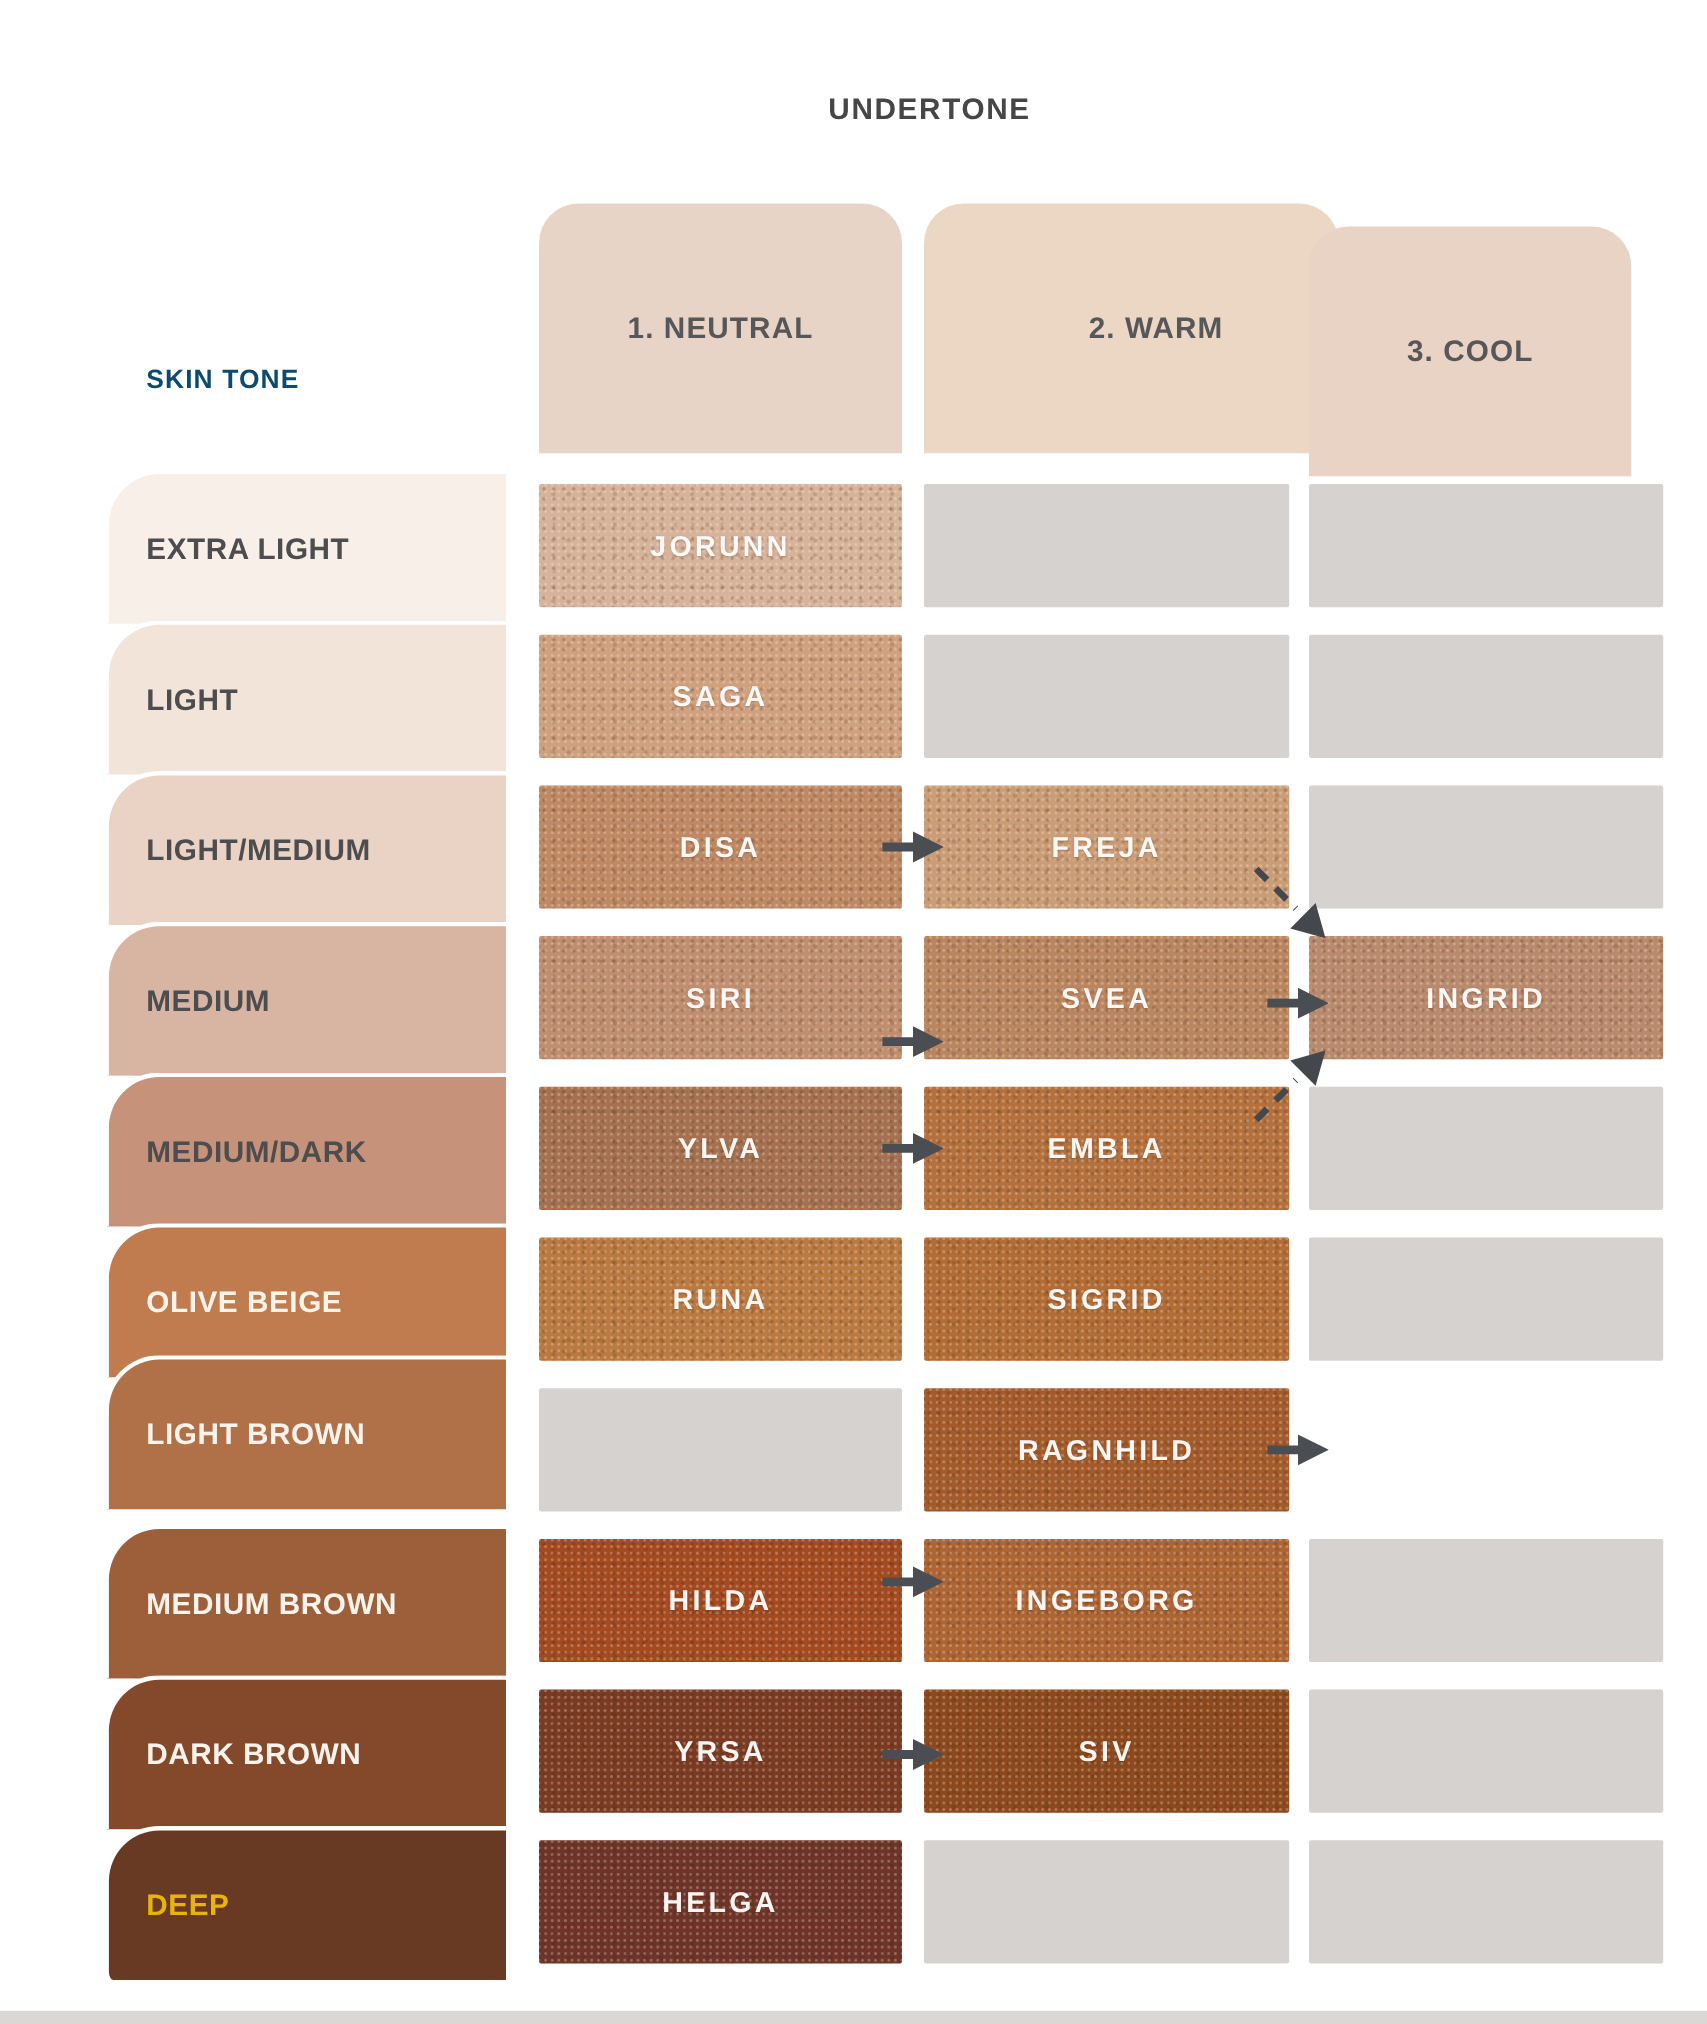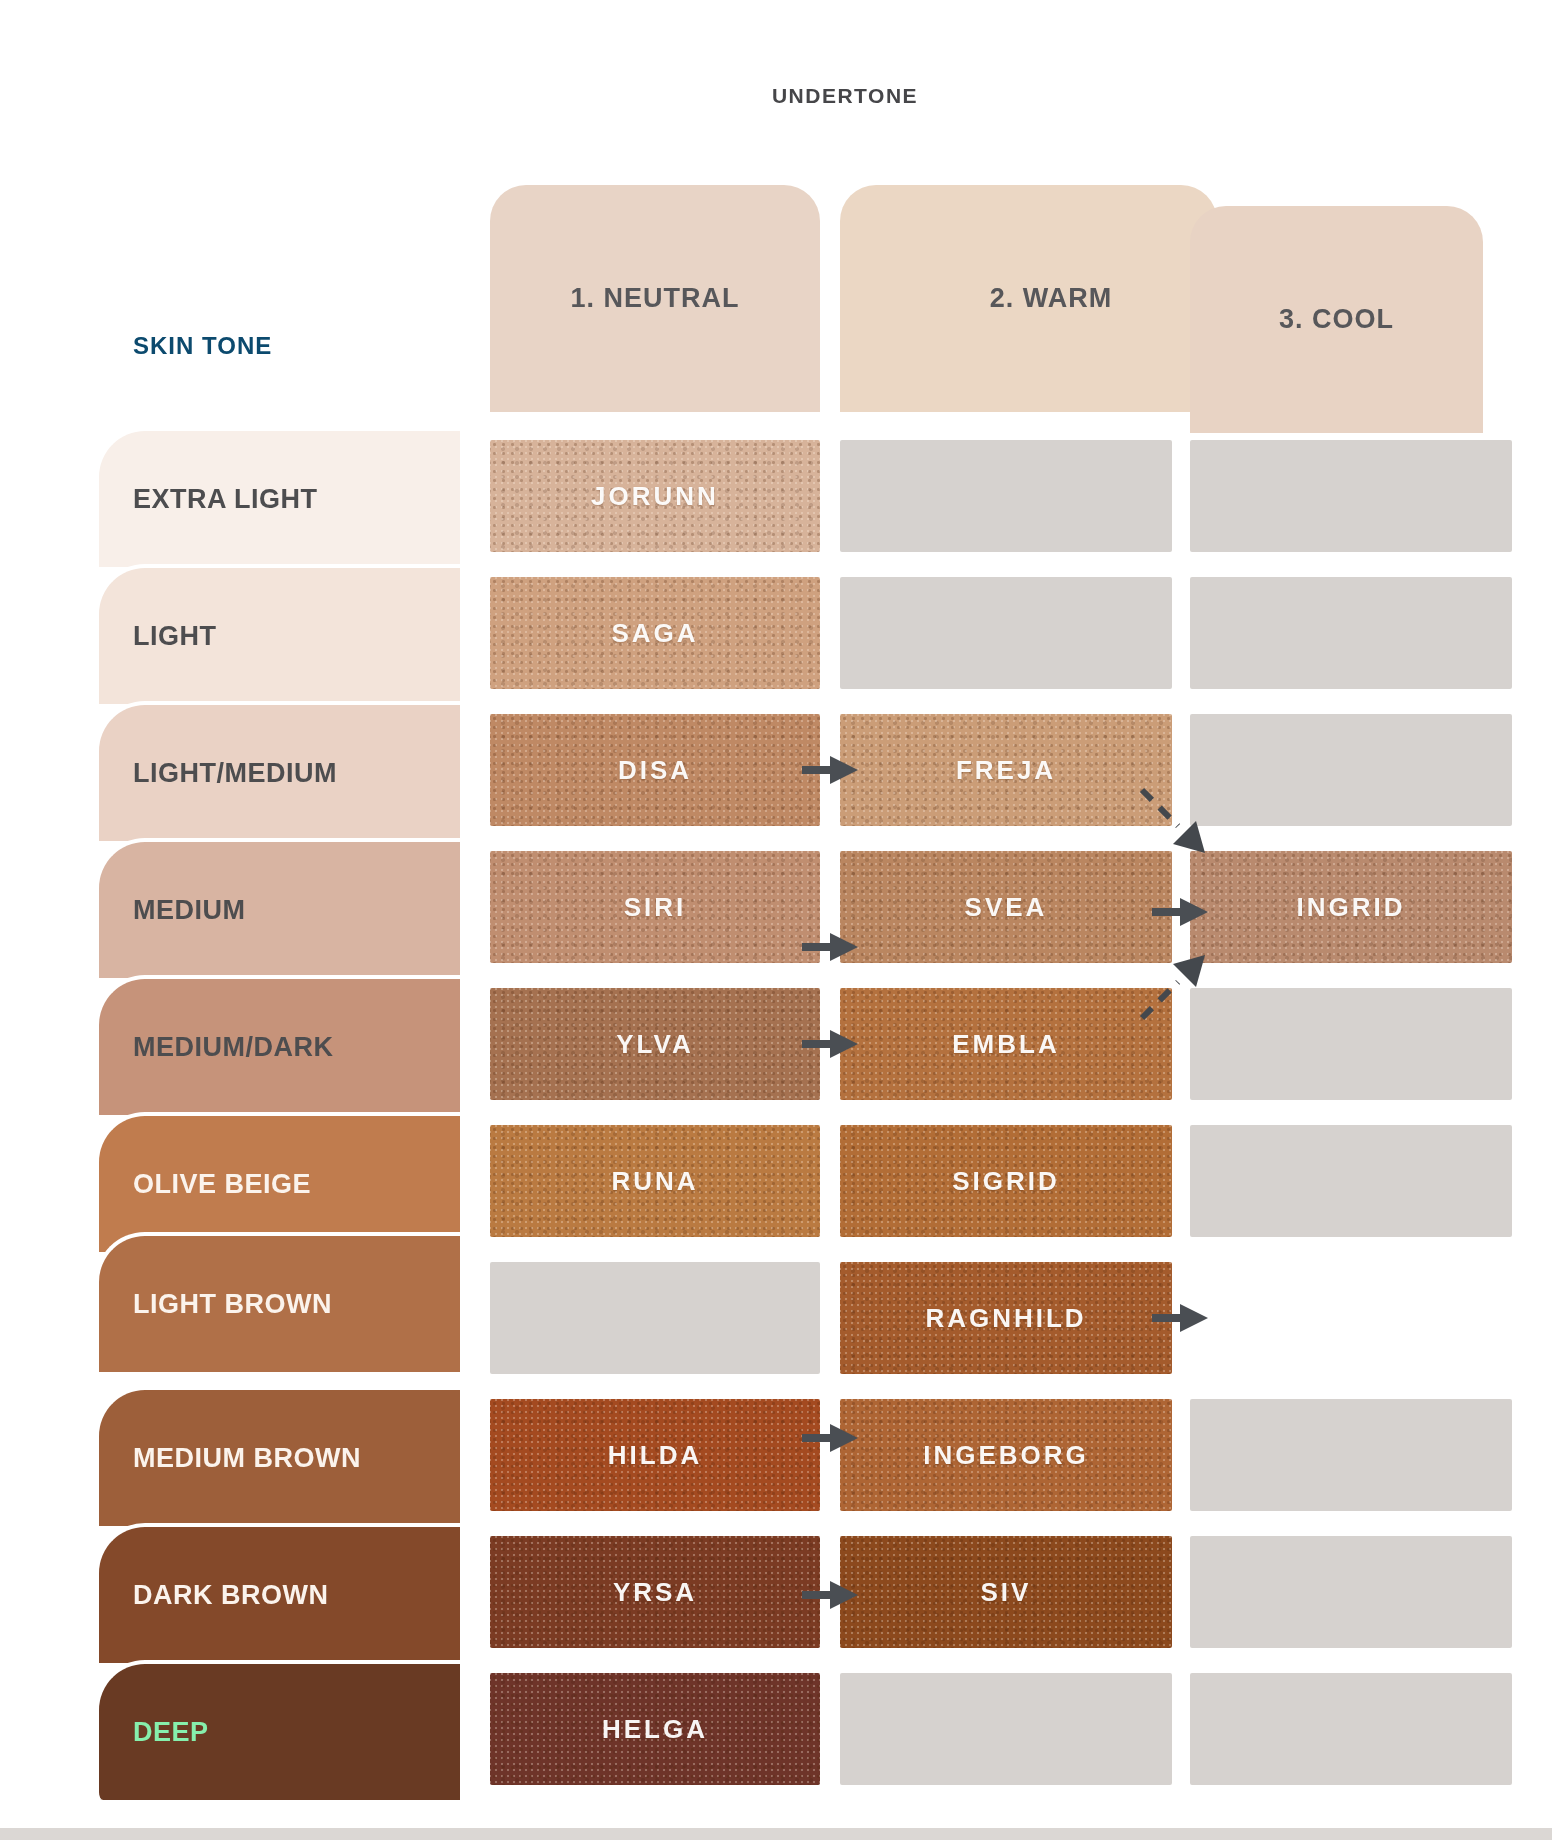--- a/index.html
+++ b/index.html
@@ -1,20 +1,20 @@
 <!DOCTYPE html>
 <html><head>
 <meta charset="utf-8">
 <style>
   html,body{margin:0;padding:0;background:#ffffff;}
   body{font-family:"Liberation Sans", sans-serif;}
   .canvas{position:relative;width:1552px;height:1840px;background:#ffffff;overflow:hidden;}
 
   .title{position:absolute;left:640px;top:84px;width:410px;text-align:center;
-         font-size:21px;font-weight:bold;letter-spacing:1.5px;color:#464649;}
+         font-size:27px;font-weight:bold;letter-spacing:1.5px;color:#464649;}
 
   .skin-tone{position:absolute;left:133px;top:332px;font-size:24px;font-weight:bold;
              letter-spacing:1px;color:#0c4a6e;}
 
   .colhead{position:absolute;top:185px;height:227px;border-radius:36px 36px 0 0;
            display:flex;align-items:center;justify-content:center;
            font-size:27px;font-weight:bold;letter-spacing:1px;color:#57575a;}
   .colhead.n{left:490px;width:330px;}
   .colhead.w{left:840px;width:332px;}
   .colhead.c{left:1190px;width:293px;margin-top:21px;}
@@ -146,21 +146,21 @@
     <span>DARK BROWN</span>
     </div>
   <div class="swatch c-n" style="top: 1536px; background-color: rgb(123, 59, 35);">
     <span>YRSA</span>
     </div>
   <div class="swatch c-w" style="top: 1536px; background-color: rgb(140, 73, 29);">
     <span>SIV</span>
     </div>
   <div class="empty c-c" style="top: 1536px; background-color: rgb(214, 210, 207);"></div>
 
-  <div class="labelbox last" style="top: 1660px; z-index: 10; background-color: rgb(105, 58, 35); color: #86efac;">
+  <div class="labelbox last" style="top: 1660px; z-index: 10; background-color: rgb(105, 58, 35); color: #eab308;">
     <span>DEEP</span>
     </div>
   <div class="swatch c-n" style="top: 1673px; background-color: rgb(110, 52, 41);">
     <span>HELGA</span>
     </div>
   <div class="empty c-w" style="top: 1673px; background-color: rgb(214, 210, 207);"></div>
   <div class="empty c-c" style="top: 1673px; background-color: rgb(214, 210, 207);"></div>
 
   <div class="arrow" style="left:802px;top:752px;">
     <svg width="56" height="36">

